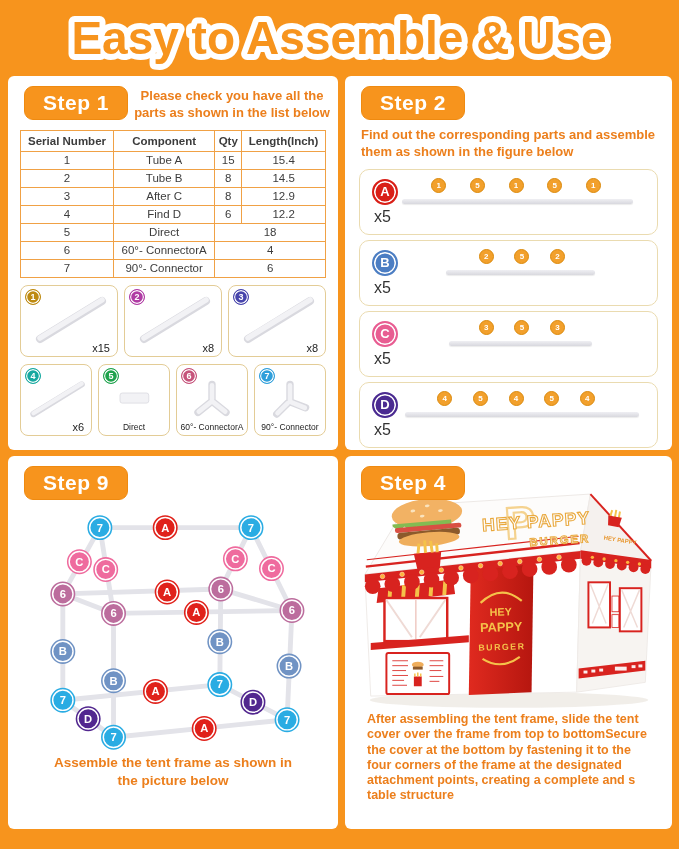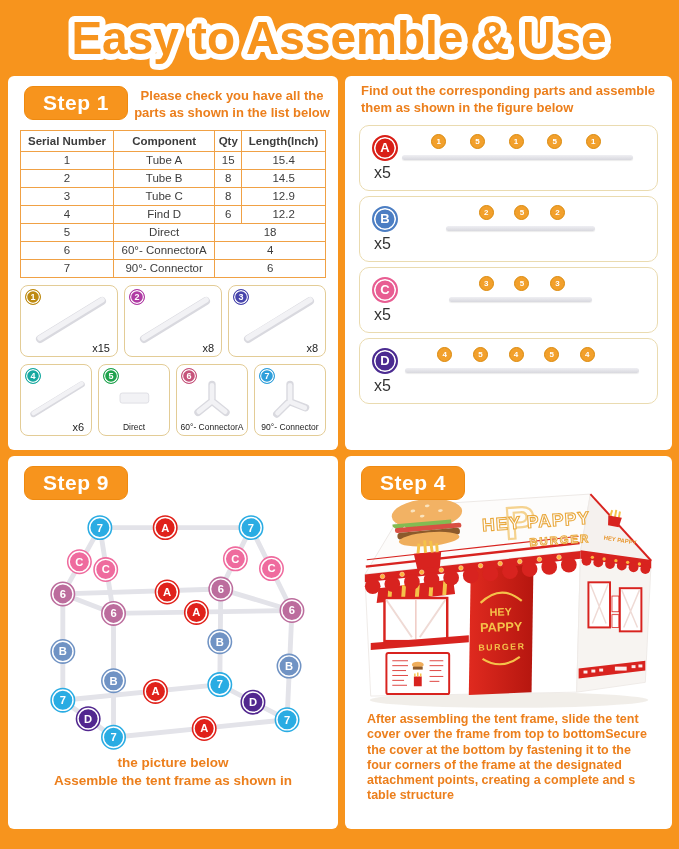--- a/index.html
+++ b/index.html
@@ -92,21 +92,21 @@
               <td>15.4</td>
             </tr>
             <tr>
               <td>2</td>
               <td>Tube B</td>
               <td>8</td>
               <td>14.5</td>
             </tr>
             <tr>
               <td>3</td>
-              <td>Tube C</td>
+              <td>After C</td>
               <td>8</td>
               <td>12.9</td>
             </tr>
             <tr>
               <td>4</td>
               <td>Find D</td>
               <td>6</td>
               <td>12.2</td>
             </tr>
             <tr>
@@ -181,20 +181,23 @@
               <path d="M45,35 L45,15 M42,39 L28,53 M47,38 L65,45" stroke="#d9d9df" stroke-width="9.5" stroke-linecap="round" fill="none"></path>
               <path d="M45,35 L45,16 M42,39 L29,52 M47,38 L64,45" stroke="#f2f2f5" stroke-width="6" stroke-linecap="round" fill="none"></path>
             </svg>
             <span class="part-badge" style="background: rgb(47, 159, 219); border-color: rgb(47, 159, 219);">7</span>
             <span class="part-label">90°- Connector</span>
           </div>
         </div>
     </div>
 
     <div class="panel">
+      <div class="hdr-row">
+        <span class="step-btn">Step 2</span>
+      </div>
       <div class="instr s2-instr">Find out the corresponding parts and assemble them as shown in the figure below</div>
       <div>
           <div class="asm-card">
             <span class="asm-badge" style="background: rgb(217, 31, 23); border-color: rgb(217, 31, 23);">A</span>
             <span class="asm-qty">x5</span>
             <div class="asm-tube" style="left: 14%; width: 78%;"></div>
             <span class="asm-num" style="left: 24%;">1</span>
             <span class="asm-num" style="left: 37%;">5</span>
             <span class="asm-num" style="left: 50%;">1</span>
             <span class="asm-num" style="left: 63%;">5</span>
@@ -371,22 +374,22 @@
             <circle cx="242" cy="199" r="12" fill="none" stroke="#52278F" stroke-width="1.6"></circle>
             <text x="242" y="203" text-anchor="middle" fill="#fff" font-size="11.5" font-weight="bold">D</text>
           </g>
           <g>
             <circle cx="277" cy="217" r="10.5" fill="#2AACE3" stroke="#fff" stroke-width="1.6"></circle>
             <circle cx="277" cy="217" r="12" fill="none" stroke="#2AACE3" stroke-width="1.6"></circle>
             <text x="277" y="221" text-anchor="middle" fill="#fff" font-size="11.5" font-weight="bold">7</text>
           </g>
         </svg>
       <div class="s3-caption">
+          <div>Assemble the tent frame as shown in</div>
           <div>the picture below</div>
-          <div>Assemble the tent frame as shown in</div>
         </div>
     </div>
 
     <div class="panel">
       <div class="hdr-row" style="position:relative;z-index:2;">
         <span class="step-btn">Step 4</span>
       </div>
       <svg class="tent-svg" width="304" height="228" viewBox="0 0 310 232">
         <defs>
           <linearGradient id="doorGrad" x1="0" y1="0" x2="1" y2="0">

